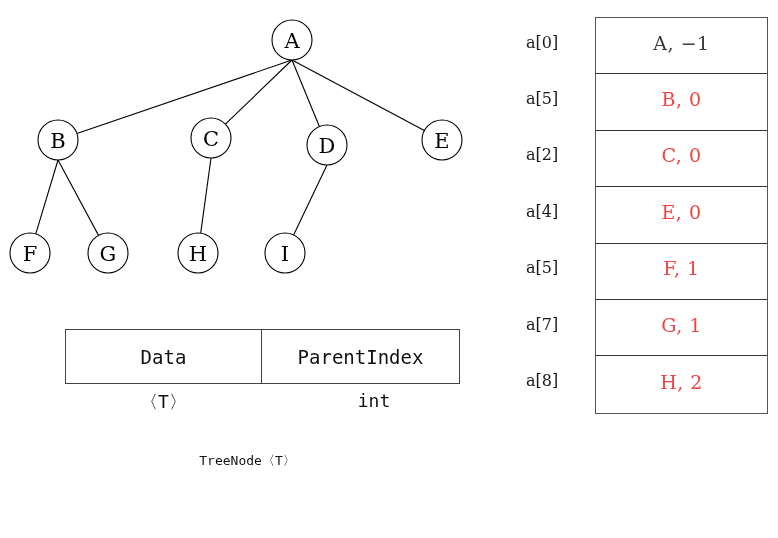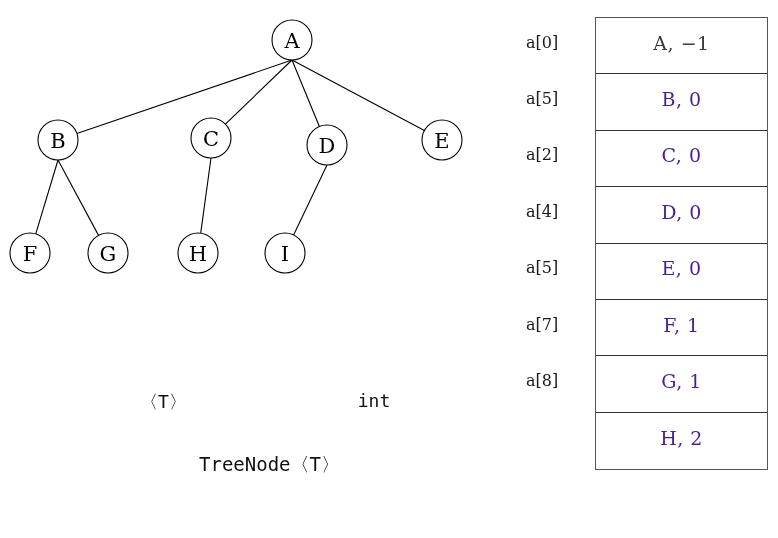--- a/index.html
+++ b/index.html
@@ -84,26 +84,26 @@
     top: 390px;
     width: 197px;
   }
   #struct-type-parent {
     left: 275px;
     top: 390px;
     width: 198px;
   }
   #struct-caption {
     position: absolute;
-    left: 72px;
+    left: 50px;
     top: 452px;
     width: 395px;
     text-align: center;
     font-family: "DejaVu Sans Mono", monospace;
-    font-size: 19px;
+    font-size: 13px;
     color: #111111;
   }
 
   
   #array-area {
     position: absolute;
     left: 520px;
     top: 17px;
     width: 250px;
     height: 438px;
@@ -124,21 +124,21 @@
     display: flex;
     align-items: center;
     justify-content: center;
   }
   .array-row:last-child {
     border-bottom: none;
   }
   .array-cell-value {
     font-family: "DejaVu Serif", serif;
     font-size: 19px;
-    color: #4c1d95;
+    color: #ef4444;
     position: relative;
     top: -3px;
     letter-spacing: 0.5px;
   }
   .array-row.first .array-cell-value {
     color: #3a3a3a;
   }
   .index-wrap {
     position: absolute;
     left: 0;
@@ -207,20 +207,28 @@
           <circle cx="198" cy="253" r="20" class="node-circle"></circle>
           <text x="198" y="254" class="node-label">H</text>
         </g>
         <g>
           <circle cx="285" cy="253" r="20" class="node-circle"></circle>
           <text x="285" y="254" class="node-label">I</text>
         </g>
       </g>
   </svg>
 
+  <div id="struct-box">
+    <div class="struct-cell" id="struct-cell-data">
+      <span>Data</span>
+    </div>
+    <div class="struct-cell" id="struct-cell-parent">
+      <span>ParentIndex</span>
+    </div>
+  </div>
 
   <div class="struct-type" id="struct-type-data">〈T〉</div>
 
   <div class="struct-type" id="struct-type-parent">int</div>
 
   <div id="struct-caption">TreeNode〈T〉</div>
 
   <div id="array-area">
     <div class="index-wrap" id="array-index-column">
         <div class="index-slot">
@@ -249,23 +257,20 @@
         <div class="array-row first">
           <span class="array-cell-value">A, −1</span>
         </div>
         <div class="array-row">
           <span class="array-cell-value">B, 0</span>
         </div>
         <div class="array-row">
           <span class="array-cell-value">C, 0</span>
         </div>
         <div class="array-row">
-          <span class="array-cell-value">D, 0</span>
-        </div>
-        <div class="array-row">
           <span class="array-cell-value">E, 0</span>
         </div>
         <div class="array-row">
           <span class="array-cell-value">F, 1</span>
         </div>
         <div class="array-row">
           <span class="array-cell-value">G, 1</span>
         </div>
         <div class="array-row">
           <span class="array-cell-value">H, 2</span>

